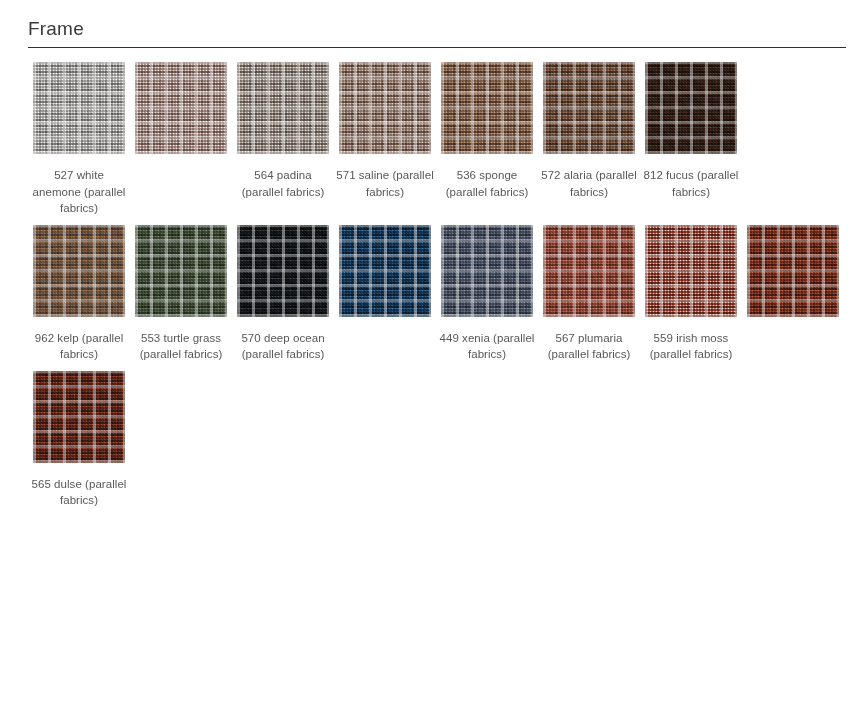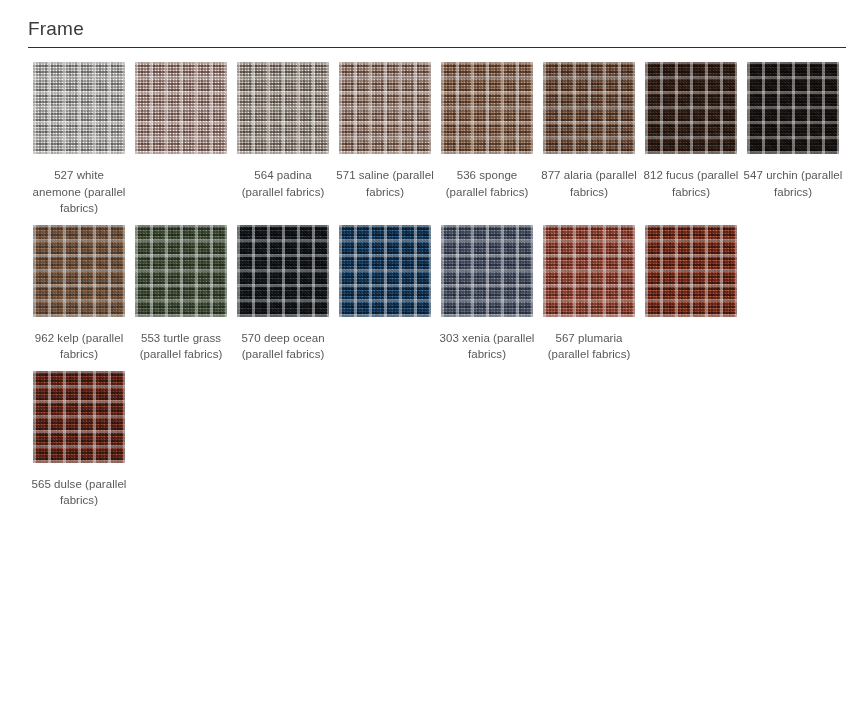--- a/index.html
+++ b/index.html
@@ -149,42 +149,32 @@
           <div class="caption">536 sponge (parallel fabrics)</div>
         </div>
         <div class="cell">
           <div class="swatch" style="background-color: rgb(185, 148, 121);">
             <div class="w-weft" style="background: repeating-linear-gradient(0deg, rgb(138, 112, 97) 0px, rgb(138, 112, 97) 2px, rgb(211, 180, 154) 2px, rgb(211, 180, 154) 3px, rgb(92, 70, 56) 3px, rgb(92, 70, 56) 5px, rgb(185, 148, 121) 5px, rgb(185, 148, 121) 6px);"></div>
             <div class="w-warp" style="background: repeating-linear-gradient(90deg, rgb(92, 70, 56) 0px, rgb(92, 70, 56) 2px, rgb(185, 148, 121) 2px, rgb(185, 148, 121) 3px, rgb(138, 112, 97) 3px, rgb(138, 112, 97) 5px, rgb(211, 180, 154) 5px, rgb(211, 180, 154) 6px); mix-blend-mode: multiply; opacity: 0.72;"></div>
             <div class="w-plaid-v" style="background: repeating-linear-gradient(90deg, rgba(255, 255, 255, 0.42) 0px, rgba(255, 255, 255, 0.42) 3px, rgba(0, 0, 0, 0) 3px, rgba(0, 0, 0, 0) 15px);"></div>
             <div class="w-plaid-h" style="background: repeating-linear-gradient(0deg, rgba(255, 255, 255, 0.34) 0px, rgba(255, 255, 255, 0.34) 3px, rgba(0, 0, 0, 0) 3px, rgba(0, 0, 0, 0) 15px);"></div>
             <div class="w-slub" style="background: repeating-linear-gradient(45deg, rgba(0, 0, 0, 0.06) 0px, rgba(0, 0, 0, 0.06) 1px, rgba(255, 255, 255, 0.05) 1px, rgba(255, 255, 255, 0.05) 2px);"></div>
           </div>
-          <div class="caption">877 alaria (parallel fabrics)</div>
+          <div class="caption">572 alaria (parallel fabrics)</div>
         </div>
         <div class="cell">
           <div class="swatch" style="background-color: rgb(107, 74, 53);">
             <div class="w-weft" style="background: repeating-linear-gradient(0deg, rgb(74, 50, 36) 0px, rgb(74, 50, 36) 2px, rgb(141, 107, 81) 2px, rgb(141, 107, 81) 3px, rgb(46, 30, 20) 3px, rgb(46, 30, 20) 5px, rgb(107, 74, 53) 5px, rgb(107, 74, 53) 6px);"></div>
             <div class="w-warp" style="background: repeating-linear-gradient(90deg, rgb(46, 30, 20) 0px, rgb(46, 30, 20) 2px, rgb(107, 74, 53) 2px, rgb(107, 74, 53) 3px, rgb(74, 50, 36) 3px, rgb(74, 50, 36) 5px, rgb(141, 107, 81) 5px, rgb(141, 107, 81) 6px); mix-blend-mode: multiply; opacity: 0.72;"></div>
             <div class="w-plaid-v" style="background: repeating-linear-gradient(90deg, rgba(255, 255, 255, 0.42) 0px, rgba(255, 255, 255, 0.42) 3px, rgba(0, 0, 0, 0) 3px, rgba(0, 0, 0, 0) 15px);"></div>
             <div class="w-plaid-h" style="background: repeating-linear-gradient(0deg, rgba(255, 255, 255, 0.34) 0px, rgba(255, 255, 255, 0.34) 3px, rgba(0, 0, 0, 0) 3px, rgba(0, 0, 0, 0) 15px);"></div>
             <div class="w-slub" style="background: repeating-linear-gradient(45deg, rgba(0, 0, 0, 0.06) 0px, rgba(0, 0, 0, 0.06) 1px, rgba(255, 255, 255, 0.05) 1px, rgba(255, 255, 255, 0.05) 2px);"></div>
           </div>
           <div class="caption">812 fucus (parallel fabrics)</div>
         </div>
-        <div class="cell">
-          <div class="swatch" style="background-color: rgb(59, 50, 44);">
-            <div class="w-weft" style="background: repeating-linear-gradient(0deg, rgb(36, 29, 25) 0px, rgb(36, 29, 25) 2px, rgb(90, 77, 68) 2px, rgb(90, 77, 68) 3px, rgb(21, 16, 13) 3px, rgb(21, 16, 13) 5px, rgb(59, 50, 44) 5px, rgb(59, 50, 44) 6px);"></div>
-            <div class="w-warp" style="background: repeating-linear-gradient(90deg, rgb(21, 16, 13) 0px, rgb(21, 16, 13) 2px, rgb(59, 50, 44) 2px, rgb(59, 50, 44) 3px, rgb(36, 29, 25) 3px, rgb(36, 29, 25) 5px, rgb(90, 77, 68) 5px, rgb(90, 77, 68) 6px); mix-blend-mode: multiply; opacity: 0.72;"></div>
-            <div class="w-plaid-v" style="background: repeating-linear-gradient(90deg, rgba(255, 255, 255, 0.42) 0px, rgba(255, 255, 255, 0.42) 3px, rgba(0, 0, 0, 0) 3px, rgba(0, 0, 0, 0) 15px);"></div>
-            <div class="w-plaid-h" style="background: repeating-linear-gradient(0deg, rgba(255, 255, 255, 0.34) 0px, rgba(255, 255, 255, 0.34) 3px, rgba(0, 0, 0, 0) 3px, rgba(0, 0, 0, 0) 15px);"></div>
-            <div class="w-slub" style="background: repeating-linear-gradient(45deg, rgba(0, 0, 0, 0.06) 0px, rgba(0, 0, 0, 0.06) 1px, rgba(255, 255, 255, 0.05) 1px, rgba(255, 255, 255, 0.05) 2px);"></div>
-          </div>
-          <div class="caption">547 urchin (parallel fabrics)</div>
-        </div>
       </div>
       <div class="row">
         <div class="cell">
           <div class="swatch" style="background-color: rgb(176, 138, 99);">
             <div class="w-weft" style="background: repeating-linear-gradient(0deg, rgb(140, 122, 107) 0px, rgb(140, 122, 107) 2px, rgb(201, 160, 122) 2px, rgb(201, 160, 122) 3px, rgb(108, 90, 75) 3px, rgb(108, 90, 75) 5px, rgb(176, 138, 99) 5px, rgb(176, 138, 99) 6px);"></div>
             <div class="w-warp" style="background: repeating-linear-gradient(90deg, rgb(108, 90, 75) 0px, rgb(108, 90, 75) 2px, rgb(176, 138, 99) 2px, rgb(176, 138, 99) 3px, rgb(140, 122, 107) 3px, rgb(140, 122, 107) 5px, rgb(201, 160, 122) 5px, rgb(201, 160, 122) 6px); mix-blend-mode: multiply; opacity: 0.72;"></div>
             <div class="w-plaid-v" style="background: repeating-linear-gradient(90deg, rgba(255, 255, 255, 0.42) 0px, rgba(255, 255, 255, 0.42) 3px, rgba(0, 0, 0, 0) 3px, rgba(0, 0, 0, 0) 15px);"></div>
             <div class="w-plaid-h" style="background: repeating-linear-gradient(0deg, rgba(255, 255, 255, 0.34) 0px, rgba(255, 255, 255, 0.34) 3px, rgba(0, 0, 0, 0) 3px, rgba(0, 0, 0, 0) 15px);"></div>
             <div class="w-slub" style="background: repeating-linear-gradient(45deg, rgba(0, 0, 0, 0.06) 0px, rgba(0, 0, 0, 0.06) 1px, rgba(255, 255, 255, 0.05) 1px, rgba(255, 255, 255, 0.05) 2px);"></div>
           </div>
@@ -220,33 +210,43 @@
           </div>
         </div>
         <div class="cell">
           <div class="swatch" style="background-color: rgb(138, 147, 166);">
             <div class="w-weft" style="background: repeating-linear-gradient(0deg, rgb(101, 111, 131) 0px, rgb(101, 111, 131) 2px, rgb(176, 183, 196) 2px, rgb(176, 183, 196) 3px, rgb(70, 79, 96) 3px, rgb(70, 79, 96) 5px, rgb(138, 147, 166) 5px, rgb(138, 147, 166) 6px);"></div>
             <div class="w-warp" style="background: repeating-linear-gradient(90deg, rgb(70, 79, 96) 0px, rgb(70, 79, 96) 2px, rgb(138, 147, 166) 2px, rgb(138, 147, 166) 3px, rgb(101, 111, 131) 3px, rgb(101, 111, 131) 5px, rgb(176, 183, 196) 5px, rgb(176, 183, 196) 6px); mix-blend-mode: multiply; opacity: 0.72;"></div>
             <div class="w-plaid-v" style="background: repeating-linear-gradient(90deg, rgba(255, 255, 255, 0.42) 0px, rgba(255, 255, 255, 0.42) 3px, rgba(0, 0, 0, 0) 3px, rgba(0, 0, 0, 0) 15px);"></div>
             <div class="w-plaid-h" style="background: repeating-linear-gradient(0deg, rgba(255, 255, 255, 0.34) 0px, rgba(255, 255, 255, 0.34) 3px, rgba(0, 0, 0, 0) 3px, rgba(0, 0, 0, 0) 15px);"></div>
             <div class="w-slub" style="background: repeating-linear-gradient(45deg, rgba(0, 0, 0, 0.06) 0px, rgba(0, 0, 0, 0.06) 1px, rgba(255, 255, 255, 0.05) 1px, rgba(255, 255, 255, 0.05) 2px);"></div>
           </div>
-          <div class="caption">303 xenia (parallel fabrics)</div>
+          <div class="caption">449 xenia (parallel fabrics)</div>
         </div>
         <div class="cell">
           <div class="swatch" style="background-color: rgb(207, 138, 120);">
             <div class="w-weft" style="background: repeating-linear-gradient(0deg, rgb(168, 95, 76) 0px, rgb(168, 95, 76) 2px, rgb(231, 179, 163) 2px, rgb(231, 179, 163) 3px, rgb(125, 66, 51) 3px, rgb(125, 66, 51) 5px, rgb(207, 138, 120) 5px, rgb(207, 138, 120) 6px);"></div>
             <div class="w-warp" style="background: repeating-linear-gradient(90deg, rgb(125, 66, 51) 0px, rgb(125, 66, 51) 2px, rgb(207, 138, 120) 2px, rgb(207, 138, 120) 3px, rgb(168, 95, 76) 3px, rgb(168, 95, 76) 5px, rgb(231, 179, 163) 5px, rgb(231, 179, 163) 6px); mix-blend-mode: multiply; opacity: 0.72;"></div>
             <div class="w-plaid-v" style="background: repeating-linear-gradient(90deg, rgba(255, 255, 255, 0.42) 0px, rgba(255, 255, 255, 0.42) 3px, rgba(0, 0, 0, 0) 3px, rgba(0, 0, 0, 0) 15px);"></div>
             <div class="w-plaid-h" style="background: repeating-linear-gradient(0deg, rgba(255, 255, 255, 0.34) 0px, rgba(255, 255, 255, 0.34) 3px, rgba(0, 0, 0, 0) 3px, rgba(0, 0, 0, 0) 15px);"></div>
             <div class="w-slub" style="background: repeating-linear-gradient(45deg, rgba(0, 0, 0, 0.06) 0px, rgba(0, 0, 0, 0.06) 1px, rgba(255, 255, 255, 0.05) 1px, rgba(255, 255, 255, 0.05) 2px);"></div>
           </div>
           <div class="caption">567 plumaria (parallel fabrics)</div>
         </div>
         <div class="cell">
+          <div class="swatch" style="background-color: rgb(226, 216, 210);">
+            <div class="w-weft" style="background: repeating-linear-gradient(0deg, rgb(165, 74, 53) 0px, rgb(165, 74, 53) 2px, rgb(243, 238, 235) 2px, rgb(243, 238, 235) 3px, rgb(125, 51, 36) 3px, rgb(125, 51, 36) 5px, rgb(226, 216, 210) 5px, rgb(226, 216, 210) 6px);"></div>
+            <div class="w-warp" style="background: repeating-linear-gradient(90deg, rgb(125, 51, 36) 0px, rgb(125, 51, 36) 2px, rgb(226, 216, 210) 2px, rgb(226, 216, 210) 3px, rgb(165, 74, 53) 3px, rgb(165, 74, 53) 5px, rgb(243, 238, 235) 5px, rgb(243, 238, 235) 6px); mix-blend-mode: multiply; opacity: 0.72;"></div>
+            <div class="w-plaid-v" style="background: repeating-linear-gradient(90deg, rgba(255, 255, 255, 0.42) 0px, rgba(255, 255, 255, 0.42) 3px, rgba(0, 0, 0, 0) 3px, rgba(0, 0, 0, 0) 15px);"></div>
+            <div class="w-plaid-h" style="background: repeating-linear-gradient(0deg, rgba(255, 255, 255, 0.34) 0px, rgba(255, 255, 255, 0.34) 3px, rgba(0, 0, 0, 0) 3px, rgba(0, 0, 0, 0) 15px);"></div>
+            <div class="w-slub" style="background: repeating-linear-gradient(45deg, rgba(0, 0, 0, 0.06) 0px, rgba(0, 0, 0, 0.06) 1px, rgba(255, 255, 255, 0.05) 1px, rgba(255, 255, 255, 0.05) 2px);"></div>
+          </div>
+          <div class="caption">559 irish moss (parallel fabrics)</div>
+        </div>
+        <div class="cell">
           <div class="swatch" style="background-color: rgb(191, 106, 76);">
             <div class="w-weft" style="background: repeating-linear-gradient(0deg, rgb(147, 66, 44) 0px, rgb(147, 66, 44) 2px, rgb(216, 146, 114) 2px, rgb(216, 146, 114) 3px, rgb(94, 42, 29) 3px, rgb(94, 42, 29) 5px, rgb(191, 106, 76) 5px, rgb(191, 106, 76) 6px);"></div>
             <div class="w-warp" style="background: repeating-linear-gradient(90deg, rgb(94, 42, 29) 0px, rgb(94, 42, 29) 2px, rgb(191, 106, 76) 2px, rgb(191, 106, 76) 3px, rgb(147, 66, 44) 3px, rgb(147, 66, 44) 5px, rgb(216, 146, 114) 5px, rgb(216, 146, 114) 6px); mix-blend-mode: multiply; opacity: 0.72;"></div>
             <div class="w-plaid-v" style="background: repeating-linear-gradient(90deg, rgba(255, 255, 255, 0.42) 0px, rgba(255, 255, 255, 0.42) 3px, rgba(0, 0, 0, 0) 3px, rgba(0, 0, 0, 0) 15px);"></div>
             <div class="w-plaid-h" style="background: repeating-linear-gradient(0deg, rgba(255, 255, 255, 0.34) 0px, rgba(255, 255, 255, 0.34) 3px, rgba(0, 0, 0, 0) 3px, rgba(0, 0, 0, 0) 15px);"></div>
             <div class="w-slub" style="background: repeating-linear-gradient(45deg, rgba(0, 0, 0, 0.06) 0px, rgba(0, 0, 0, 0.06) 1px, rgba(255, 255, 255, 0.05) 1px, rgba(255, 255, 255, 0.05) 2px);"></div>
           </div>
         </div>
       </div>
       <div class="row">

